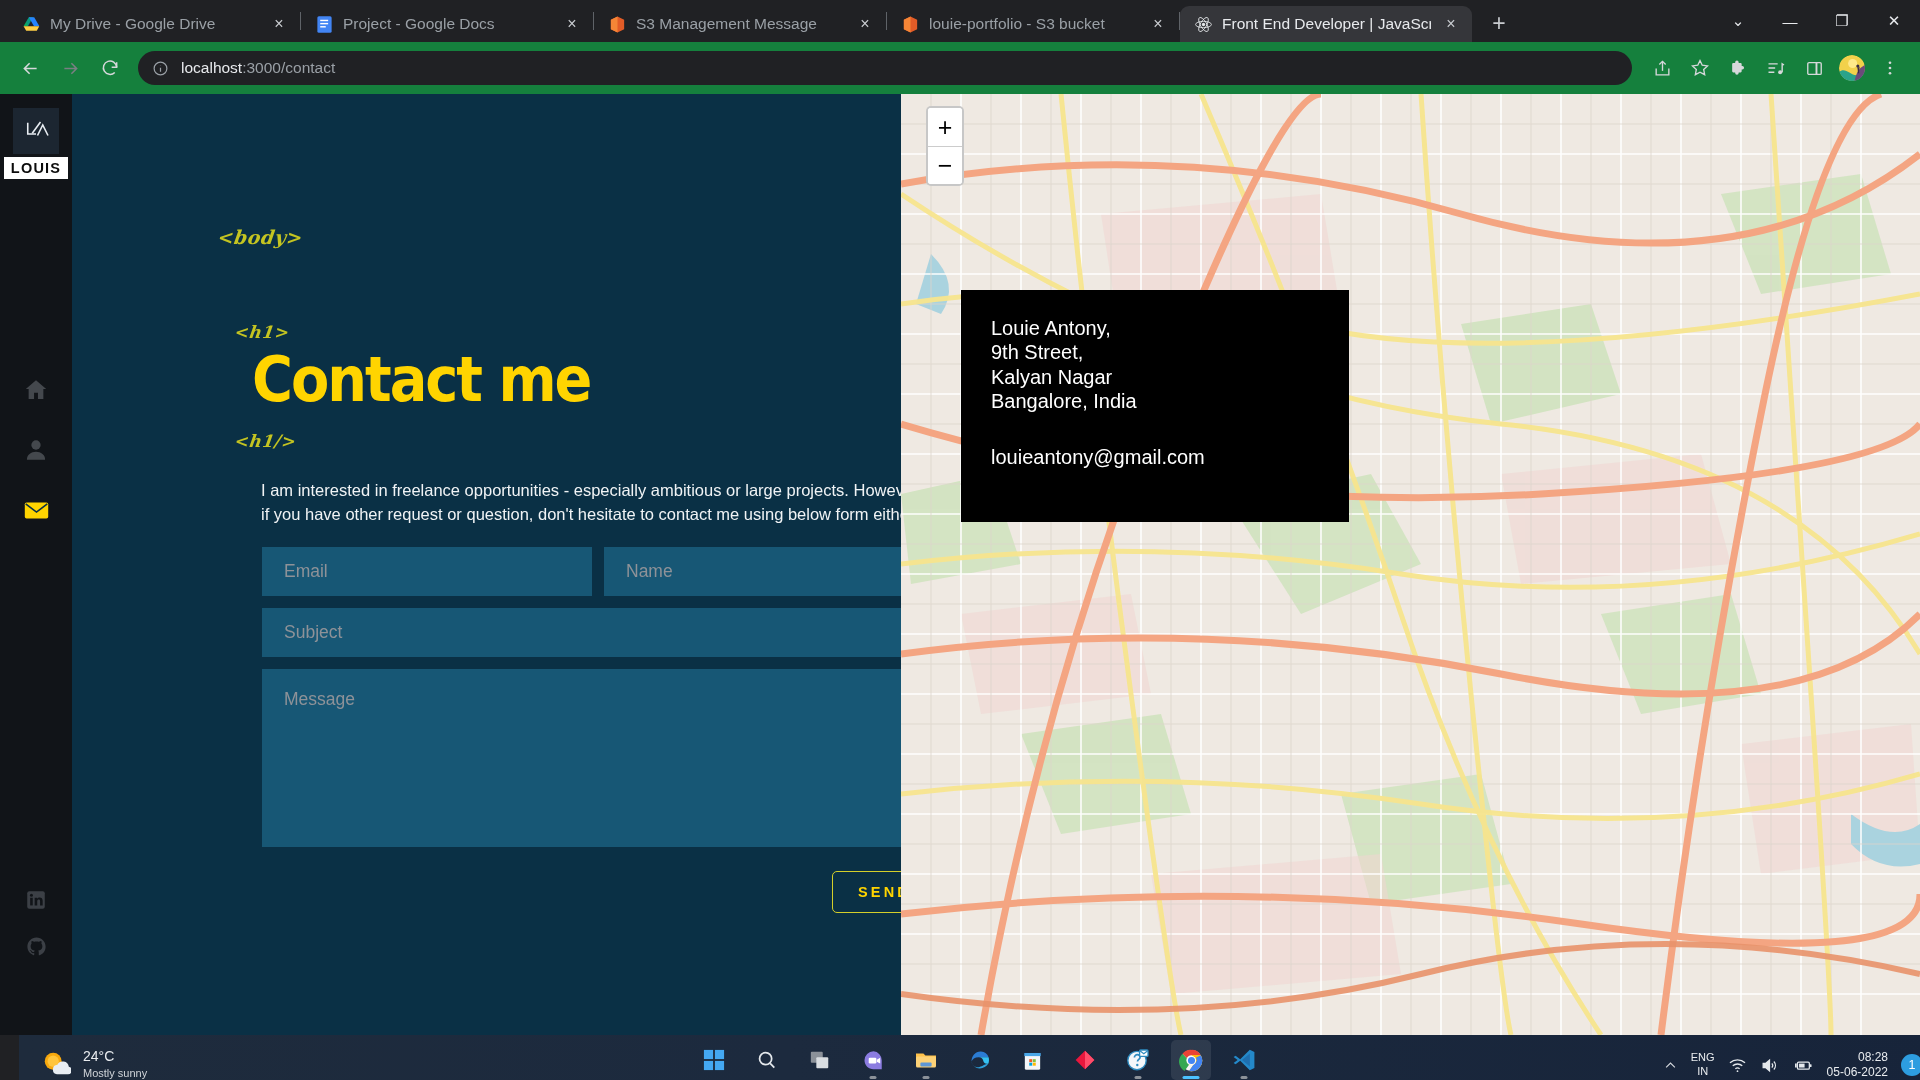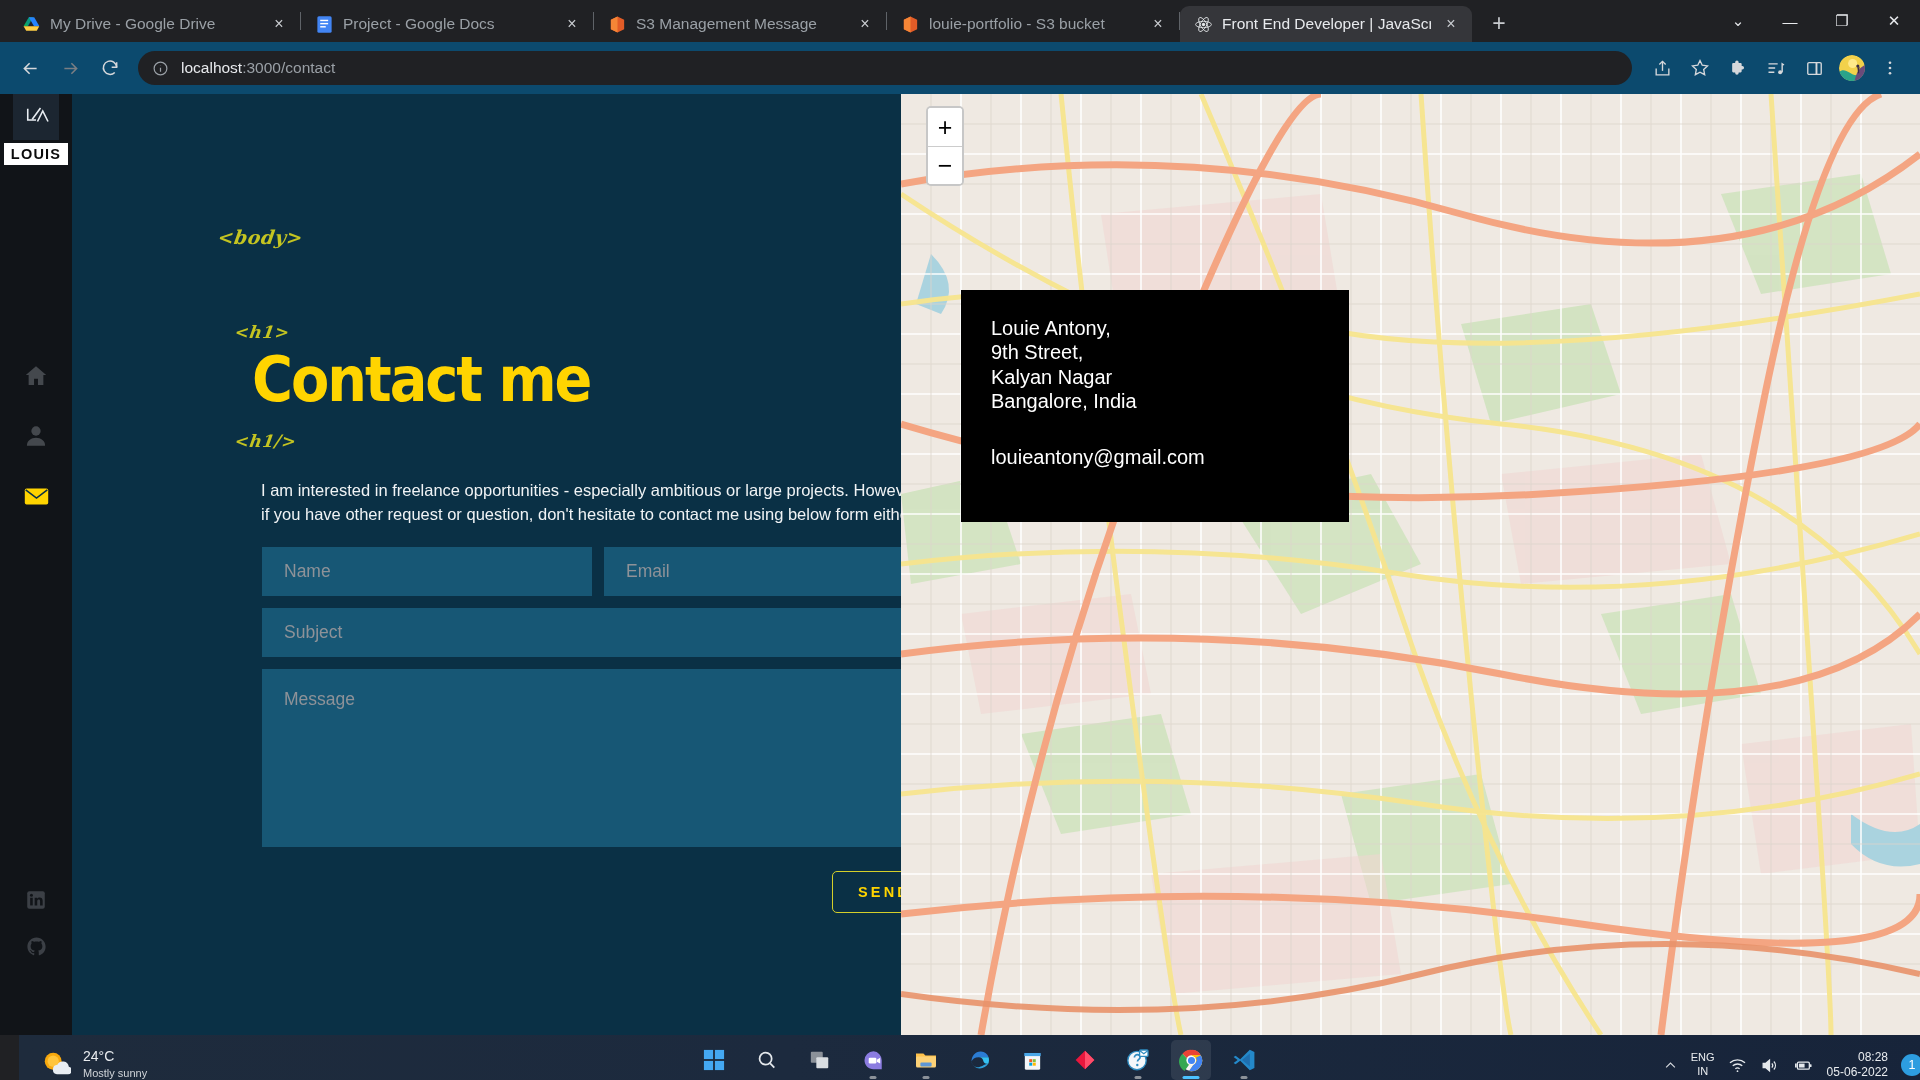--- a/index.html
+++ b/index.html
@@ -52,21 +52,21 @@
     position: absolute; right: 0; top: 0; height: 42px;
     display: flex; align-items: center;
   }
   .wc {
     width: 52px; height: 42px; display: flex;
     align-items: center; justify-content: center;
     color: #e8eaed; font-size: 15px;
   }
 
   .toolbar {
-    height: 52px; background: #0c4a6e;
+    height: 52px; background: #15803d;
     display: flex; align-items: center; padding: 0 12px; gap: 4px;
   }
   .navbtn {
     width: 36px; height: 36px; border-radius: 50%;
     display: flex; align-items: center; justify-content: center;
     color: #d6d8db; flex-shrink: 0;
   }
   .navbtn.dim { color: #7a7e83; }
   .omnibox {
     flex: 1; height: 34px; background: #202124;
@@ -89,21 +89,21 @@
 
   
   .viewport {
     height: 941px; display: flex; background: #0a3045; position: relative;
   }
 
   
   .rail {
     width: 72px; background: #111418; flex-shrink: 0;
     display: flex; flex-direction: column; align-items: center;
-    position: relative;
+    padding-top: 14px; position: relative;
   }
   .logo-mark {
     width: 46px; height: 46px; background: #1c2631;
     display: flex; align-items: center; justify-content: center;
   }
   .logo-word {
     background: #ffffff; color: #0b0b0b;
     font-size: 14.5px; font-weight: 700; letter-spacing: 1.2px;
     padding: 3px 7px; margin-top: 3px;
   }
@@ -442,22 +442,22 @@
     <div class="content">
       <div class="codetag tag-body-open">&lt;body&gt;</div>
       <div class="codetag tag-h1-open">&lt;h1&gt;</div>
       <div class="headline">Contact me</div>
       <div class="codetag tag-h1-close">&lt;h1/&gt;</div>
 
       <div class="intro">I am interested in freelance opportunities - especially ambitious or large projects. However, if you have other request or question, don't hesitate to contact me using below form either.</div>
 
       <div class="form">
         <div class="row">
+          <input class="field half" placeholder="Email" style="">
           <input class="field half" placeholder="Name" style="">
-          <input class="field half" placeholder="Email" style="">
         </div>
         <div class="row">
           <input class="field" placeholder="Subject" style="">
         </div>
         <div class="msg-wrap">
           <textarea class="field msg" placeholder="Message" style=""></textarea>
 
         </div>
         <div class="sendrow">
           <button class="sendbtn">SEND</button>

